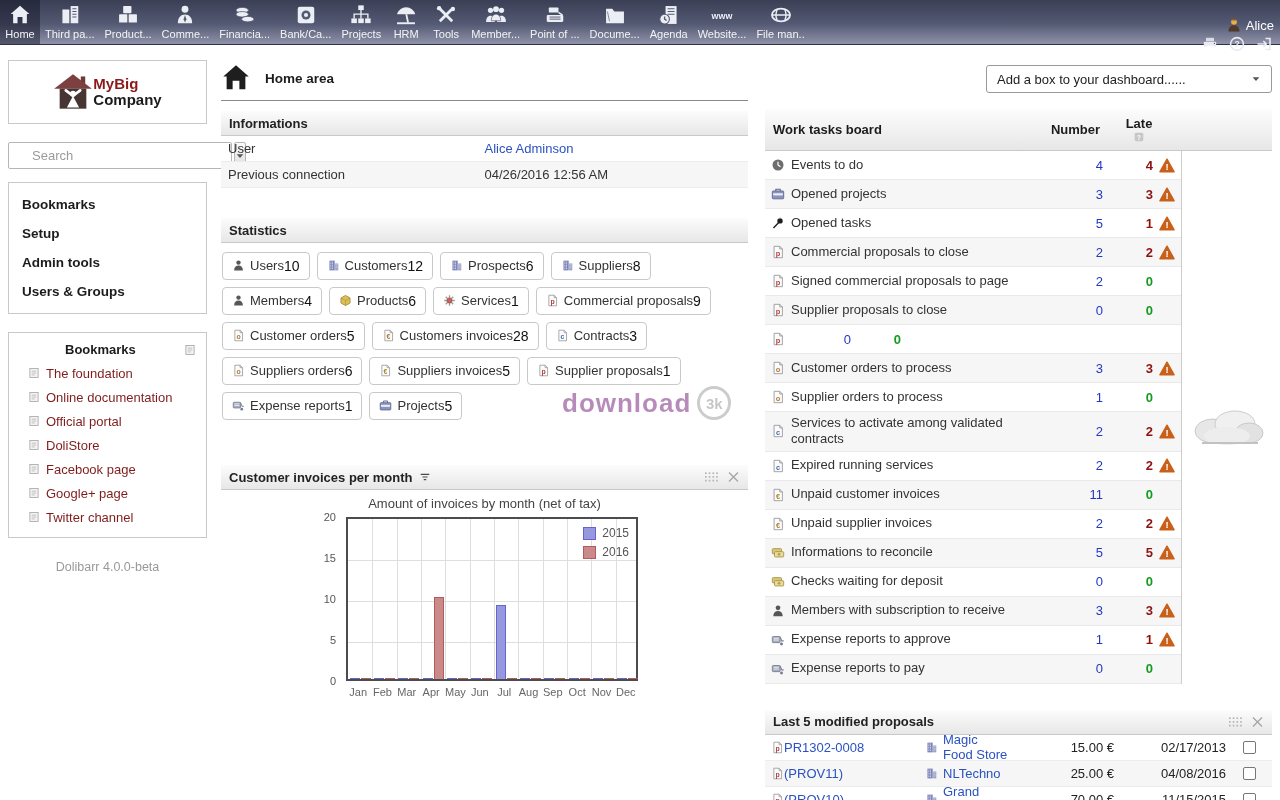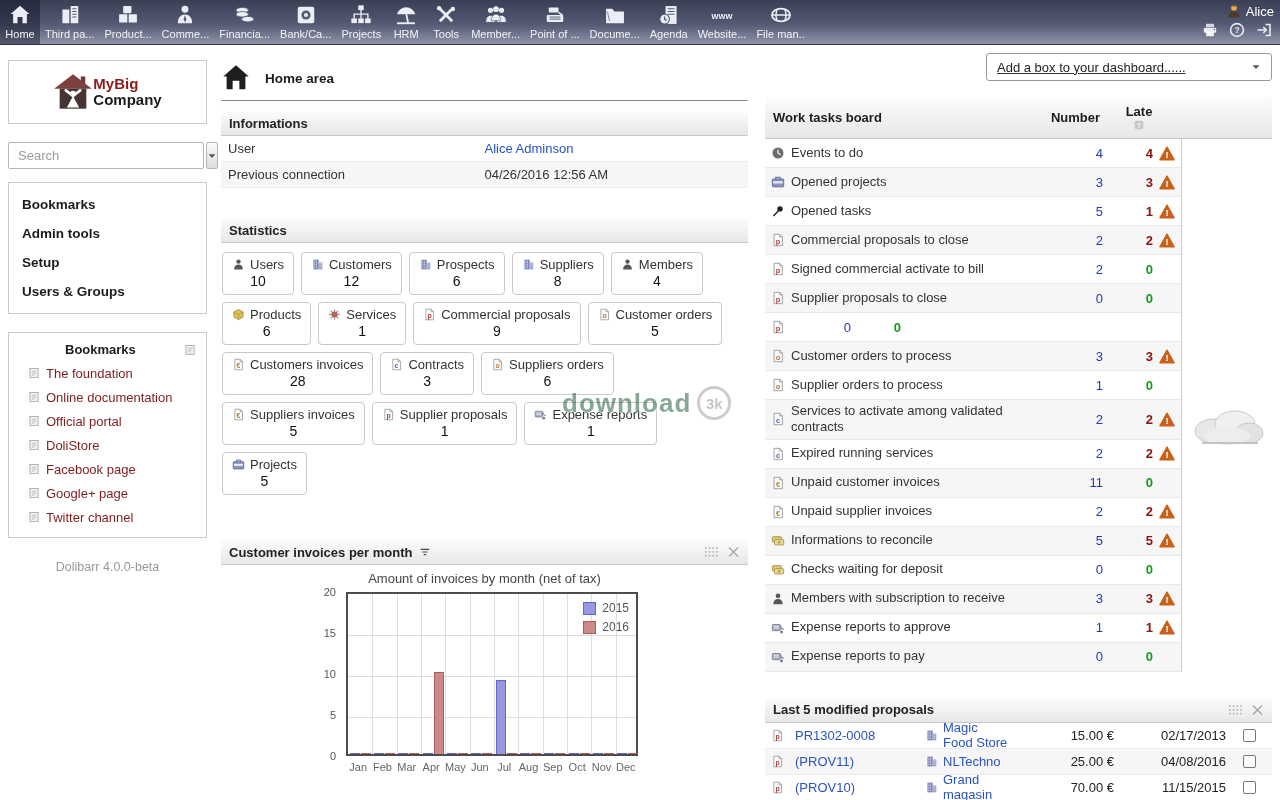--- a/index.html
+++ b/index.html
@@ -10,40 +10,40 @@
   a { text-decoration:none; cursor:pointer; }
 
   
   .navbar { position:relative; height:45px; background:linear-gradient(180deg,#3a3f55 0%,#555a74 55%,#8f92a8 100%); border-bottom:1px solid #2e3247; display:flex; }
   .nav-items { display:flex; align-items:stretch; }
   .nav-item { display:flex; flex-direction:column; justify-content:flex-end; align-items:center; padding:3px 5px 4px; cursor:pointer; min-width:40px; }
   .nav-item.active { background:rgba(15,18,34,.45); }
   .nav-ico { height:24px; display:flex; align-items:center; justify-content:center; color:#eceef5; margin-bottom:2px; }
   .nav-ico svg { width:22px; height:22px; }
   .nav-label { font-size:11px; color:#f3f4f8; white-space:nowrap; }
-  .nav-right { position:absolute; right:6px; top:3px; display:flex; flex-direction:column; align-items:flex-end; gap:3px; }
+  .nav-right { position:absolute; right:6px; top:17px; display:flex; flex-direction:column; align-items:flex-end; gap:3px; }
   .nav-user { display:flex; align-items:center; gap:4px; color:#fff; font-size:13px; cursor:pointer; }
   .nav-user-ico svg { width:16px; height:16px; }
   .nav-actions { display:flex; gap:11px; margin-right:2px; color:#e9eaf2; }
   .nav-act { cursor:pointer; }
   .nav-act svg { width:16px; height:16px; }
 
   
   .page { display:flex; padding:0 8px; }
   .sidebar { width:199px; }
   .main-col { width:527px; margin-left:14px; }
   .right-col { width:507px; margin-left:17px; }
 
   
   .side-box { border:1px solid #c9c9c9; background:#fff; width:100%; }
   .logo-box { margin-top:15px; height:64px; display:flex; align-items:center; justify-content:center; gap:0; }
   .logo-text .l1 { display:block; color:#8b1a1a; font-weight:bold; font-size:15px; line-height:1.05; }
   .logo-text .l2 { display:block; color:#1b1b1b; font-weight:bold; font-size:15px; line-height:1.05; }
   .search-row { margin-top:18px; display:flex; gap:2px; }
-  .search-input { flex:1; height:27px; border:1px solid #b5b5b5; border-radius:2px; padding:0 9px; font-size:13px; font-family:inherit; color:#333; }
+  .search-input { flex:1; height:27px; border:1px solid #b5b5b5; border-radius:2px; padding:0 23px; font-size:13px; font-family:inherit; color:#333; }
   .search-input::placeholder { color:#9b9b9b; }
   .search-btn { width:23px; height:27px; border:1px solid #b5b5b5; border-radius:2px; background:linear-gradient(#fafafa,#ddd); display:flex; align-items:center; justify-content:center; cursor:pointer; }
   .search-btn svg { width:10px; height:10px; }
   .menu-box { margin-top:13px; padding:7px 0; }
   .side-menu-item { padding:7px 13px; font-weight:bold; color:#1c1c1c; font-size:13.5px; cursor:pointer; }
   .bm-box { margin-top:18px; padding:6px 6px 8px; }
   .bm-title-row { display:flex; justify-content:space-between; align-items:center; padding:3px 4px 4px 6px; }
   .bm-title { font-weight:bold; color:#1c1c1c;margin-left:44px; }
   .bm-title-ico svg, .bm-ico svg { width:12px; height:12px; }
   .bm-item { display:flex; align-items:center; gap:6px; padding:4.5px 2px 4.5px 13px; color:#7f1d1d; cursor:pointer; }
@@ -65,21 +65,21 @@
   .title-txt { font-weight:bold; font-size:13.5px; color:#1c1c1c; }
   .title-rule { height:1px; background:#8a8a8a; margin:6px 0 10px; }
 
   .info-row { display:flex; align-items:center; height:26px; border-bottom:1px solid #ececec; font-size:13px; color:#333; }
   .info-row:nth-child(even) { background:#f6f6f6; }
   .info-label { width:50%; padding-left:7px; }
   .info-value.link { color:#2a52c0; cursor:pointer; }
 
   .sec-stats { margin-top:30px; }
   .stats-wrap { display:flex; flex-wrap:wrap; gap:7px 7px; padding:9px 1px; }
-  .stat-box { border:1px solid #c9c9c9; border-radius:4px; background:#fff; padding:4px 9px 5px; display:flex; flex-direction:column; align-items:center; cursor:pointer; }
+  .stat-box { border:1px solid #c9c9c9; border-radius:4px; background:#fff; padding:4px 9px 5px; display:flex; flex-direction:row; align-items:center; cursor:pointer; }
   .stat-top { display:flex; align-items:center; gap:5px; font-size:13px; color:#333; white-space:nowrap; }
   .stat-ico svg { width:13px; height:13px; }
   .stat-num { font-size:14px; color:#101010; margin-top:1px; }
 
   .sec-chart { margin-top:36px; }
   .chart-wrap { position:relative; height:215px; }
   .chart-title { position:absolute; top:6px; left:0; width:100%; text-align:center; font-size:13px; color:#454545; }
   .chart-plot { position:absolute; left:125px; top:27px; width:292px; height:164px; border:2px solid #4c4c4c; background:#fff; }
   .grid-h { position:absolute; left:0; width:100%; height:1px; background:#dedede; }
   .grid-v { position:absolute; top:0; height:100%; width:1px; background:#dedede; }
@@ -87,31 +87,31 @@
   .chart-yaxis { position:absolute; left:88px; top:27px; width:32px; height:164px; }
   .ytick { position:absolute; right:5px; font-size:11px; color:#555; width:100%; text-align:right; }
   .chart-xaxis { position:absolute; left:125px; top:196px; width:292px; height:15px; }
   .xtick { position:absolute; top:0; text-align:center; font-size:11px; color:#666; }
   .chart-legend { position:absolute; top:7px; right:7px; display:flex; flex-direction:column; gap:5px; z-index:2; }
   .lgrow { display:flex; align-items:center; gap:6px; }
   .lgsq { width:13px; height:13px; border:1px solid #999; display:inline-block; }
   .lgtxt { font-size:12px; color:#555; }
   .list-row { display:flex; align-items:center; height:26px; border-bottom:1px solid #ececec; font-size:13px; }
   .list-row:nth-child(even) { background:#f6f6f6; }
-  .cell-ref { display:flex; align-items:center; gap:11px; width:172px; padding-left:6px; }
+  .cell-ref { display:flex; align-items:center; gap:0; width:172px; padding-left:6px; }
   .cell-ref svg, .cell-company svg { width:13px; height:13px; }
   .cell-company { display:flex; align-items:center; gap:5px; flex:1; }
   .cell-amount { width:105px; text-align:right; color:#222; }
   .cell-date { width:112px; text-align:right; color:#222; }
   .cell-status { width:46px; display:flex; justify-content:center; }
   .lnk { color:#2a52c0; }
   .checkbox { width:13px; height:13px; background:#fff; border:1.5px solid #777; border-radius:2px; cursor:pointer; }
 
   
-  .addbox-row { display:flex; margin-top:8px;text-decoration:underline; }
+  .addbox-row { display:flex; margin-top:20px; }
   .addbox-select { width:286px; height:28px; margin-left:auto; border:1px solid #999; border-radius:3px; background:#fff; display:flex; align-items:center; justify-content:space-between; padding:0 10px; color:#222; cursor:pointer; }
   .sel-caret svg { width:10px; height:10px; }
 
   .sec-tasks { margin-top:16px; }
   .tasks-header { height:42px; display:flex; align-items:center; background:linear-gradient(#fcfcfc,#e7e7e7); border-bottom:1px solid #c9c9c9; padding-left:8px; }
   .th-title { flex:1; font-weight:bold; color:#1c1c1c; }
   .th-number { width:60px; text-align:right; font-weight:bold; color:#1c1c1c; }
   .th-late { width:78px; display:flex; flex-direction:column; align-items:center; font-weight:bold; color:#1c1c1c; line-height:1.15; }
   .help-badge svg { width:10px; height:10px; margin-top:1px; }
   .th-pad { width:94px; }
@@ -125,21 +125,21 @@
   .t-late { width:50px; text-align:right; font-weight:bold; color:#149a1e; }
   .t-late.warn { color:#8e1010; }
   .t-warn { width:28px; display:flex; justify-content:center; }
   .t-warn svg { width:16px; height:15px; }
 
   .sec-props { margin-top:26px; }
   .prop-rows .cell-ref { width:160px; }
 
   
   .watermark { position:absolute; left:562px; top:386px; display:flex; align-items:center; gap:6px; opacity:.5; z-index:40; pointer-events:none; }
-  .wm-text { font-size:26px; font-weight:bold; letter-spacing:1px; color:#14532d; text-shadow:1px 1px 0 #fff; }
+  .wm-text { font-size:26px; font-weight:bold; letter-spacing:1px; color:#701a75; text-shadow:1px 1px 0 #fff; }
   .wm-badge { width:34px; height:34px; border:3px solid #9a9a9a; border-radius:50%; display:flex; align-items:center; justify-content:center; font-weight:bold; font-size:15px; color:#8f8f8f; background:rgba(255,255,255,.4); }
   .cloud { position:absolute; left:1192px; top:398px; z-index:5; }
 </style>
 </head>
 <body>
 
 <div id="app">
 
   <header class="navbar">
     <nav class="nav-items">
@@ -374,23 +374,23 @@
               <svg viewBox="0 0 12 12">
                 <path d="M2 4l4 4.5L10 4z" fill="#555"></path>
               </svg>
             </span>
           </button>
       </div>
       <div class="side-box menu-box">
 
           <div class="side-menu-item">Bookmarks</div>
 
+          <div class="side-menu-item">Setup</div>
+
           <div class="side-menu-item">Admin tools</div>
-
-          <div class="side-menu-item">Setup</div>
 
           <div class="side-menu-item">Users &amp; Groups</div>
 
       </div>
       <div class="side-box bm-box">
         <div class="bm-title-row">
           <span class="bm-title">Bookmarks</span>
           <span class="bm-title-ico">
               <svg viewBox="0 0 16 16">
                 <rect x="2.5" y="2" width="11" height="12" fill="#f2f2f2" stroke="#9d9d9d"></rect>
@@ -955,21 +955,21 @@
             </div>
 
             <div class="task-row">
               <span class="t-ico">
                 <svg viewBox="0 0 16 16">
                   <path d="M3.5 1.5h6.5l3 3v10H3.5z" fill="#fcfcfc" stroke="#979797"></path>
                   <path d="M10 1.5v3h3" fill="none" stroke="#979797"></path>
                   <text x="8" y="12.5" font-size="8.5" font-weight="bold" text-anchor="middle" fill="#b0413e">p</text>
                 </svg>
               </span>
-              <span class="t-label">Signed commercial activate to bill</span>
+              <span class="t-label">Signed commercial proposals to page</span>
               <a class="t-num">2</a>
               <a class="t-late">0</a>
               <span class="t-warn" style="visibility: hidden;">
                 <svg viewBox="0 0 16 15">
                   <path d="M8 1.2 15.1 13.8H.9Z" fill="#c9601a" stroke="#c9601a" stroke-width="1.4" stroke-linejoin="round"></path>
                   <text x="8" y="12.2" font-size="9.5" font-weight="bold" text-anchor="middle" fill="#fff">!</text>
                 </svg>
               </span>
             </div>
 

